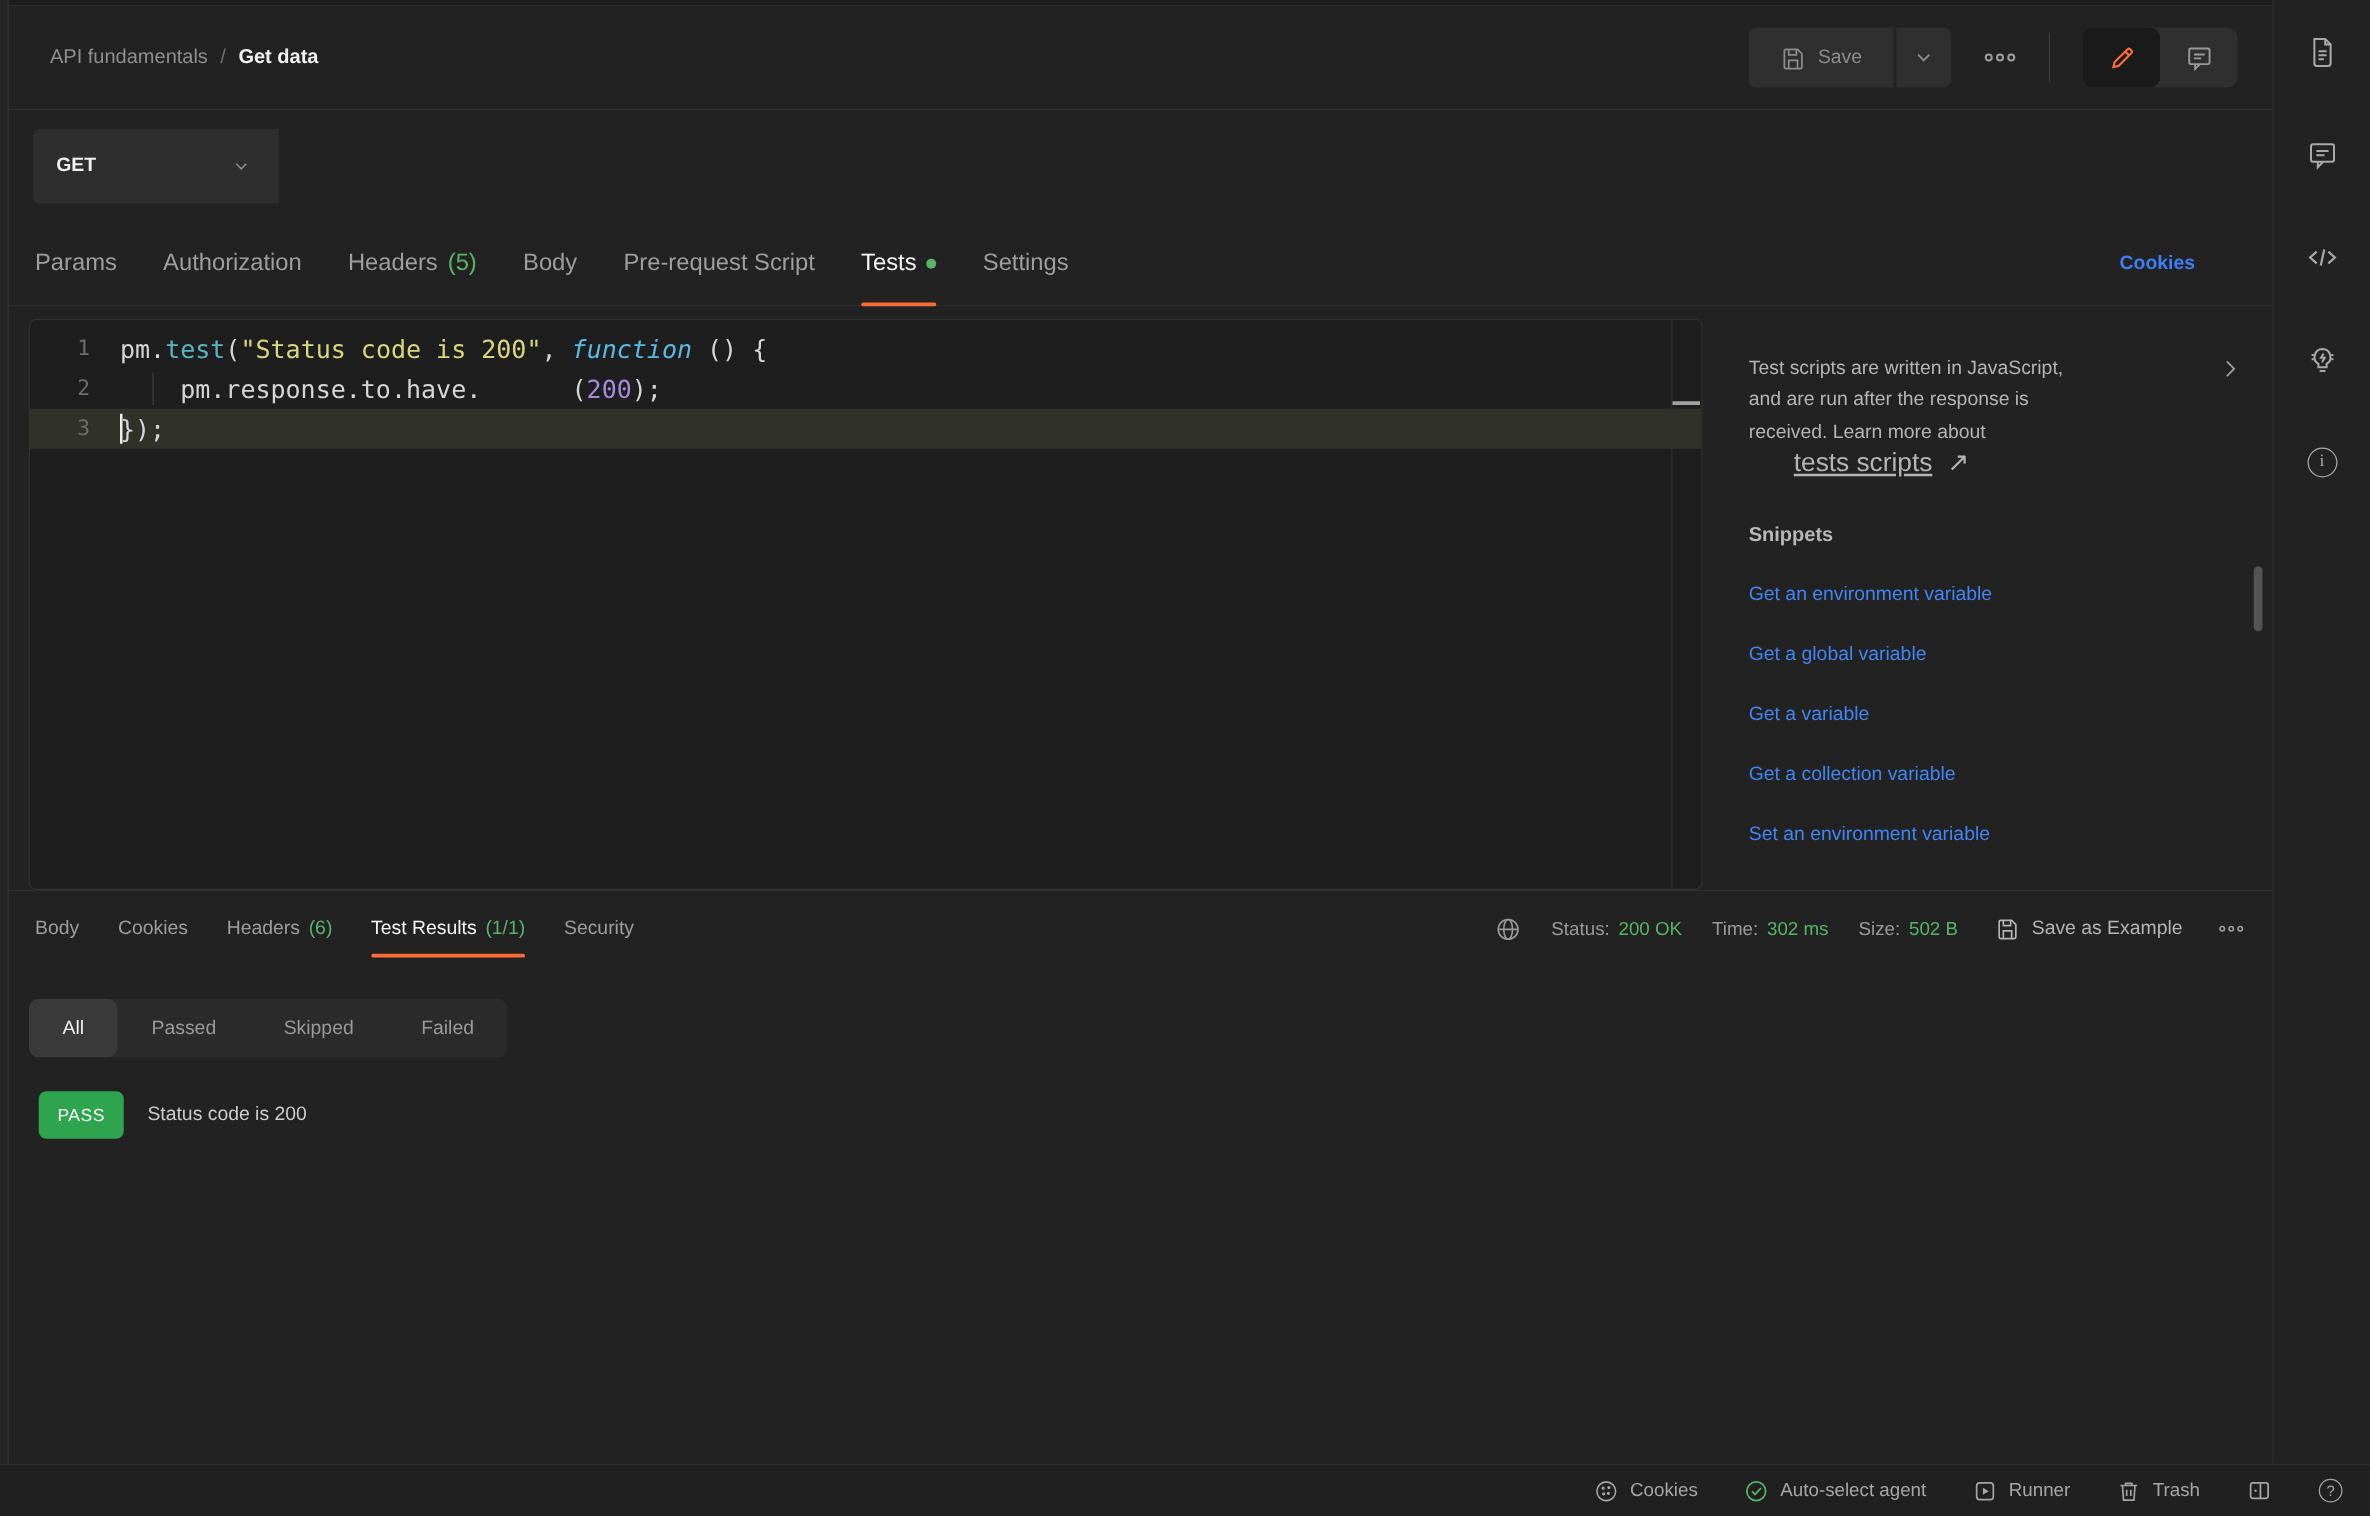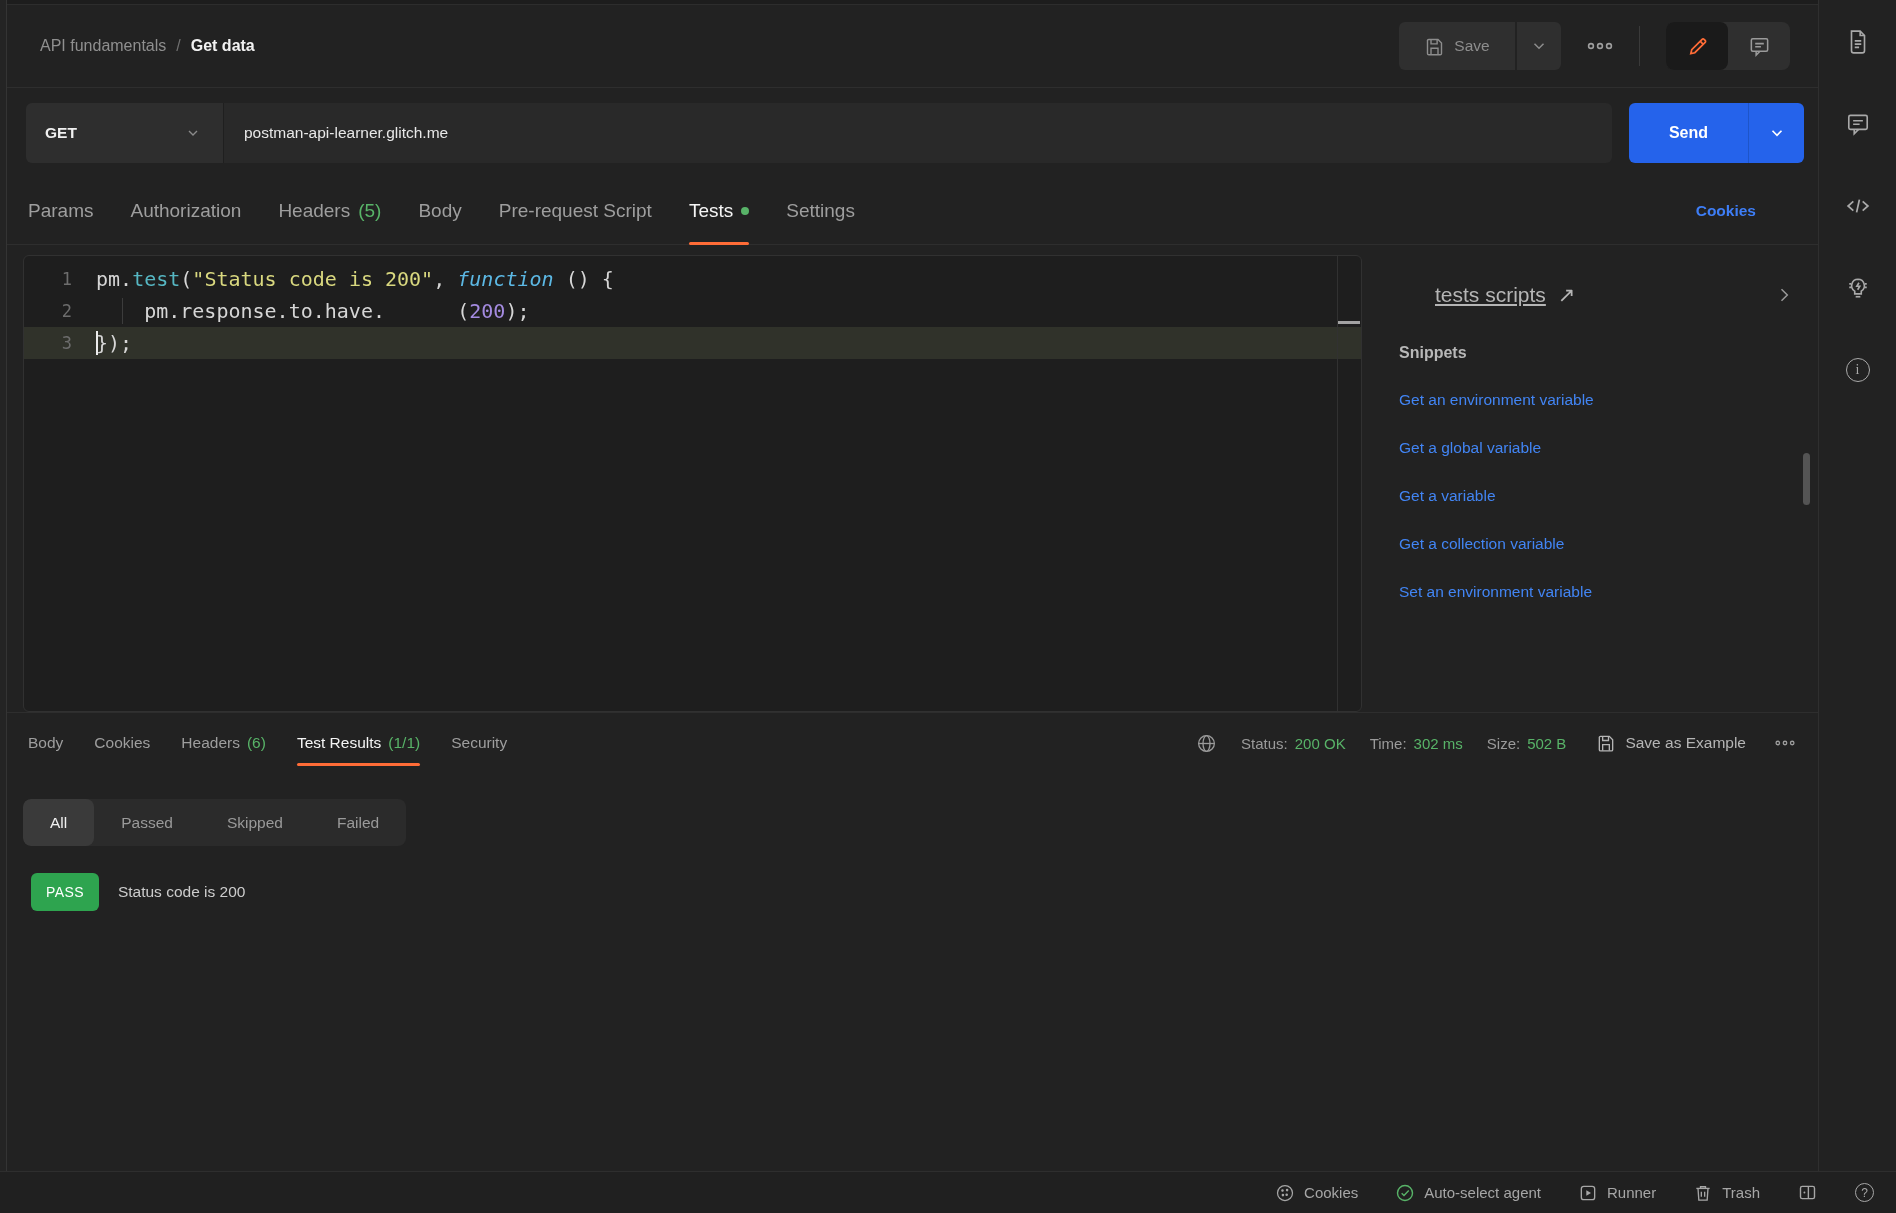--- a/index.html
+++ b/index.html
@@ -178,33 +178,20 @@
       <div class="request-row">
         <div class="url-bar">
           <div class="method-select">
             <span class="method-label">GET</span>
             <span style="color:#8a8a8a;">
               <svg width="16" height="16" viewBox="0 0 24 24" fill="none" stroke="currentColor" stroke-width="2">
                   <path d="M6 9l6 6 6-6"></path>
                 </svg>
             </span>
           </div>
-          <input class="url-input" value="postman-api-learner.glitch.me" style="">
-        </div>
-        <div class="send-group">
-          <div class="send-main">
-            <span>Send</span>
-          </div>
-          <div class="send-caret">
-            <span>
-              <svg width="18" height="18" viewBox="0 0 24 24" fill="none" stroke="currentColor" stroke-width="2.2">
-                  <path d="M6 9l6 6 6-6"></path>
-                </svg>
-            </span>
-          </div>
         </div>
       </div>
 
       <div class="tabs-row">
         <div id="req-tabs" style="display:flex; align-items:flex-end;">
             <div class="tab">
               <span>Params</span>
             </div>
             <div class="tab">
               <span>Authorization</span>
@@ -245,20 +232,25 @@
               <div class="code-line active">
                 <span class="gutter">3</span>
                 <span class="code-text"><span class="cursor"></span><span class="tk-fg">});</span></span>
               </div>
             </div>
           <div class="overview-ruler">
             <div class="ruler-mark"></div>
           </div>
         </div>
         <div class="side-panel">
+          <div class="help-text">
+            <div>Test scripts are written in JavaScript,</div>
+            <div>and are run after the response is</div>
+            <div>received. Learn more about</div>
+          </div>
           <div class="help-link-row">
             <span class="help-link">tests scripts</span>
             <span class="ext-arrow">↗</span>
           </div>
           <div class="panel-collapse">
             <svg width="20" height="20" viewBox="0 0 24 24" fill="none" stroke="currentColor" stroke-width="1.8">
                 <path d="M9 5l7 7-7 7"></path>
               </svg>
           </div>
           <div class="snippets-title">Snippets</div>

